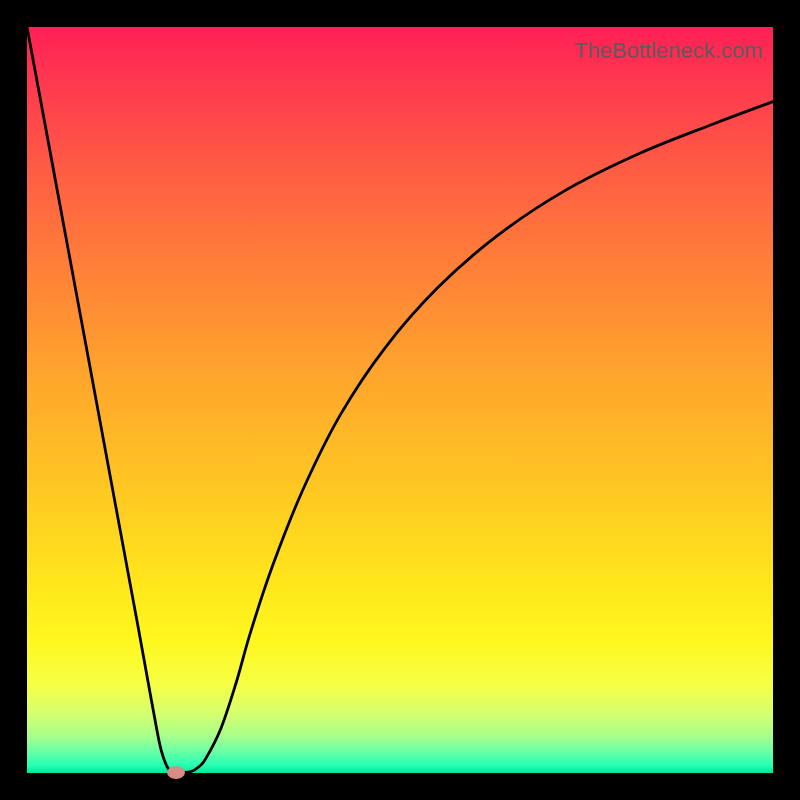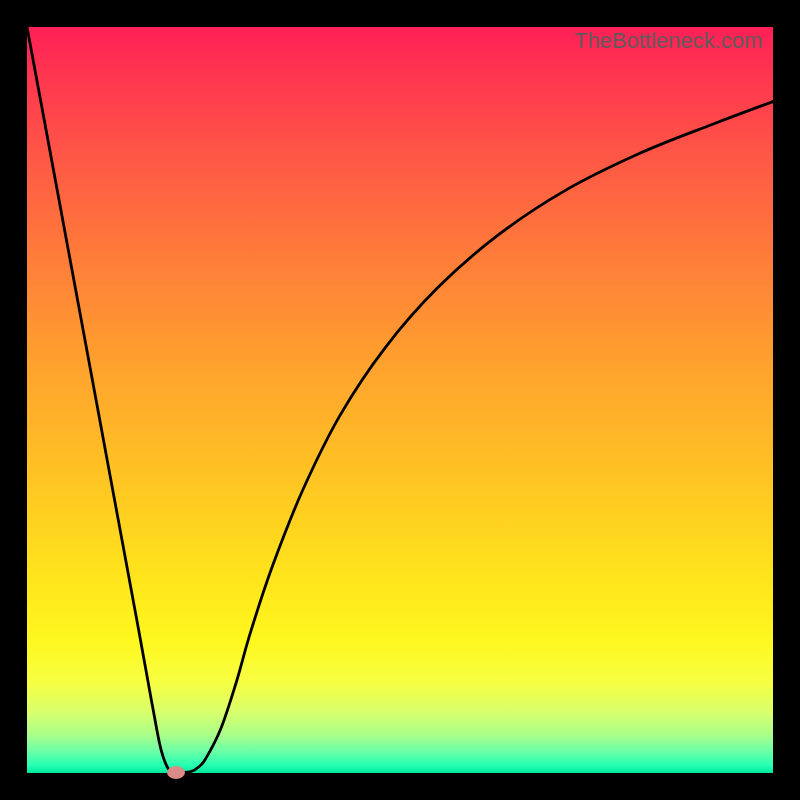--- a/index.html
+++ b/index.html
@@ -30,21 +30,21 @@
       #f6ff43 88%,
       #d6ff6e 92%,
       #a8ff8b 95%,
       #6effa6 97%,
       #24ffb2 99%,
       #00e79b 100%
     );
   }
   .watermark {
     position: absolute;
-    top: 1px;
+    top: 11px;
     right: 10px;
     font-size: 22px;
     font-weight: 500;
     color: #5b5b5b;
     letter-spacing: 0px;
     font-family: Arial, Helvetica, sans-serif;
   }
   .dot {
     position: absolute;
     width: 18px;

